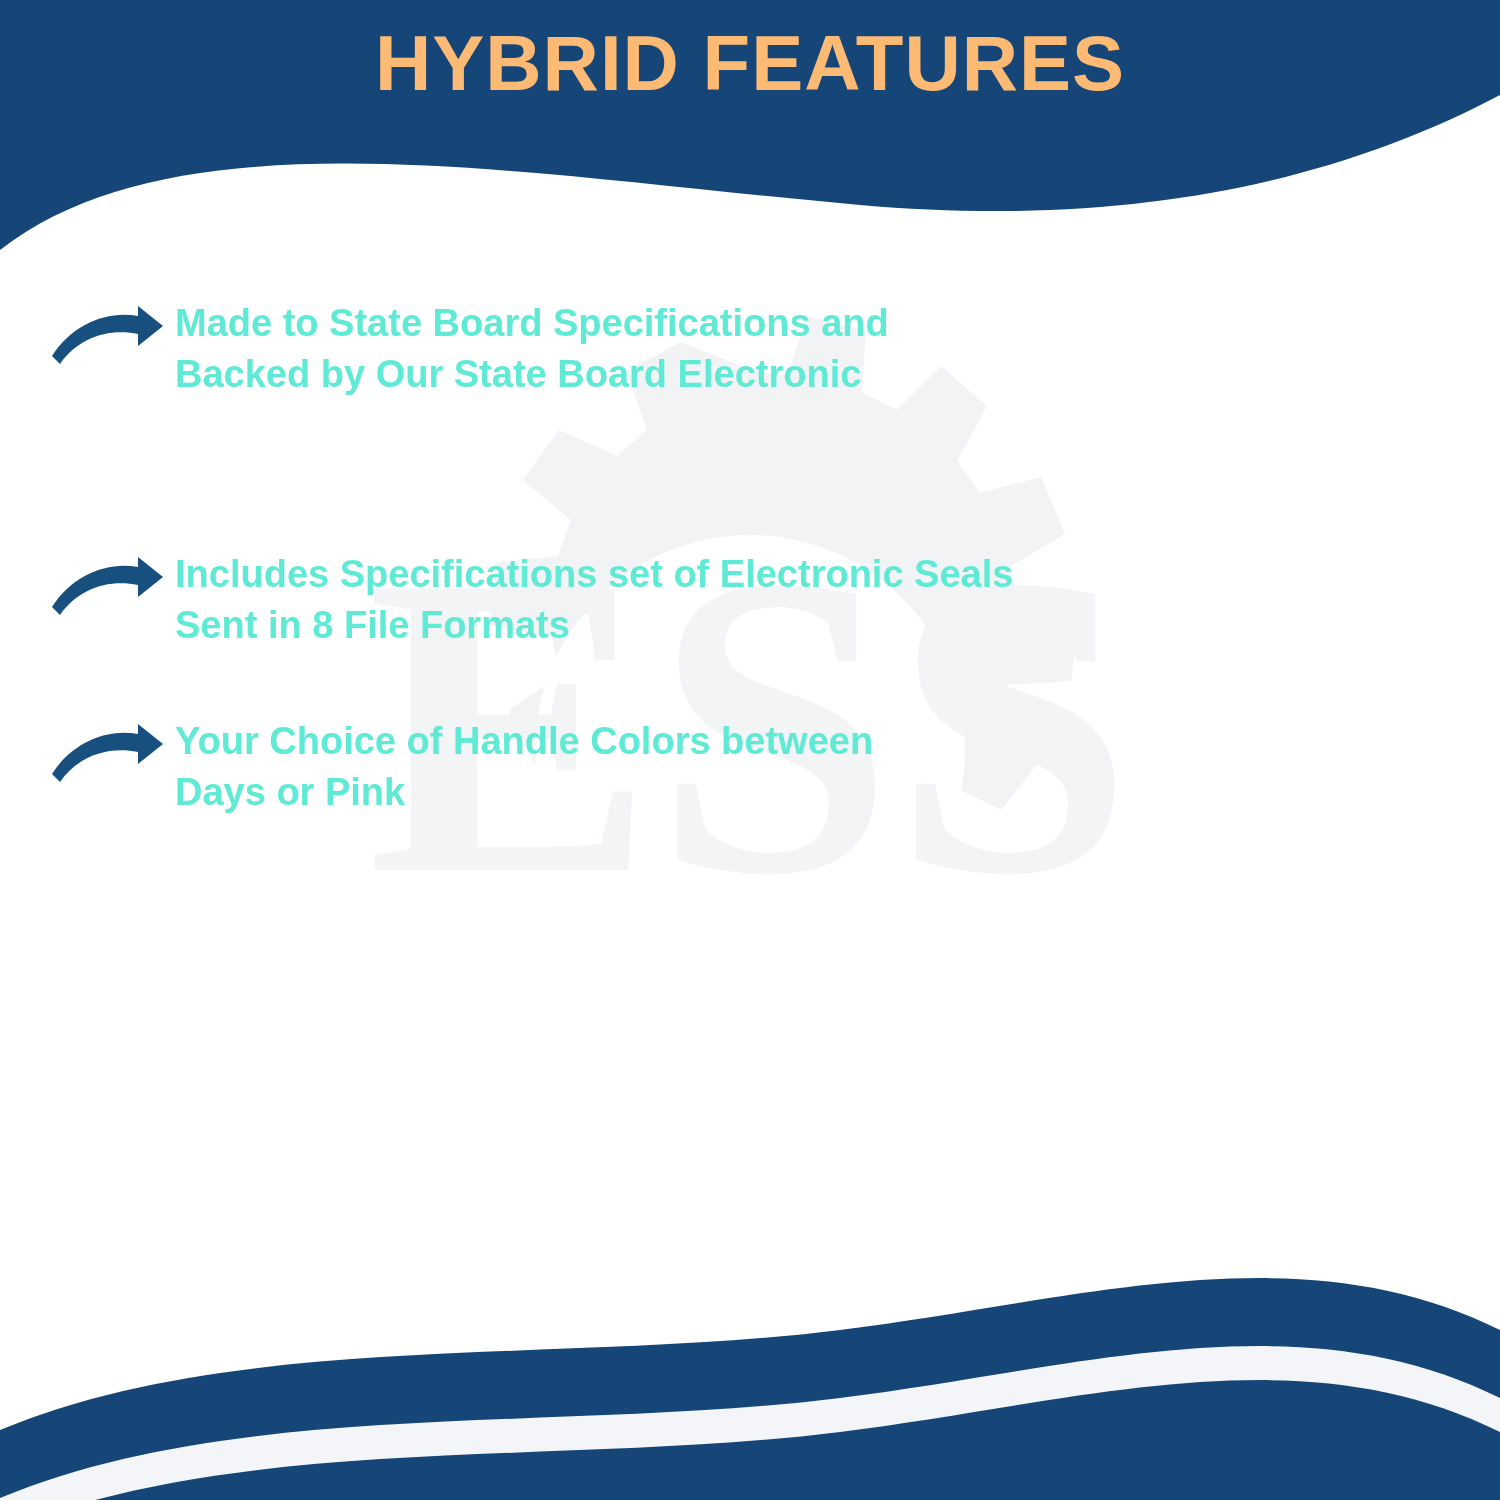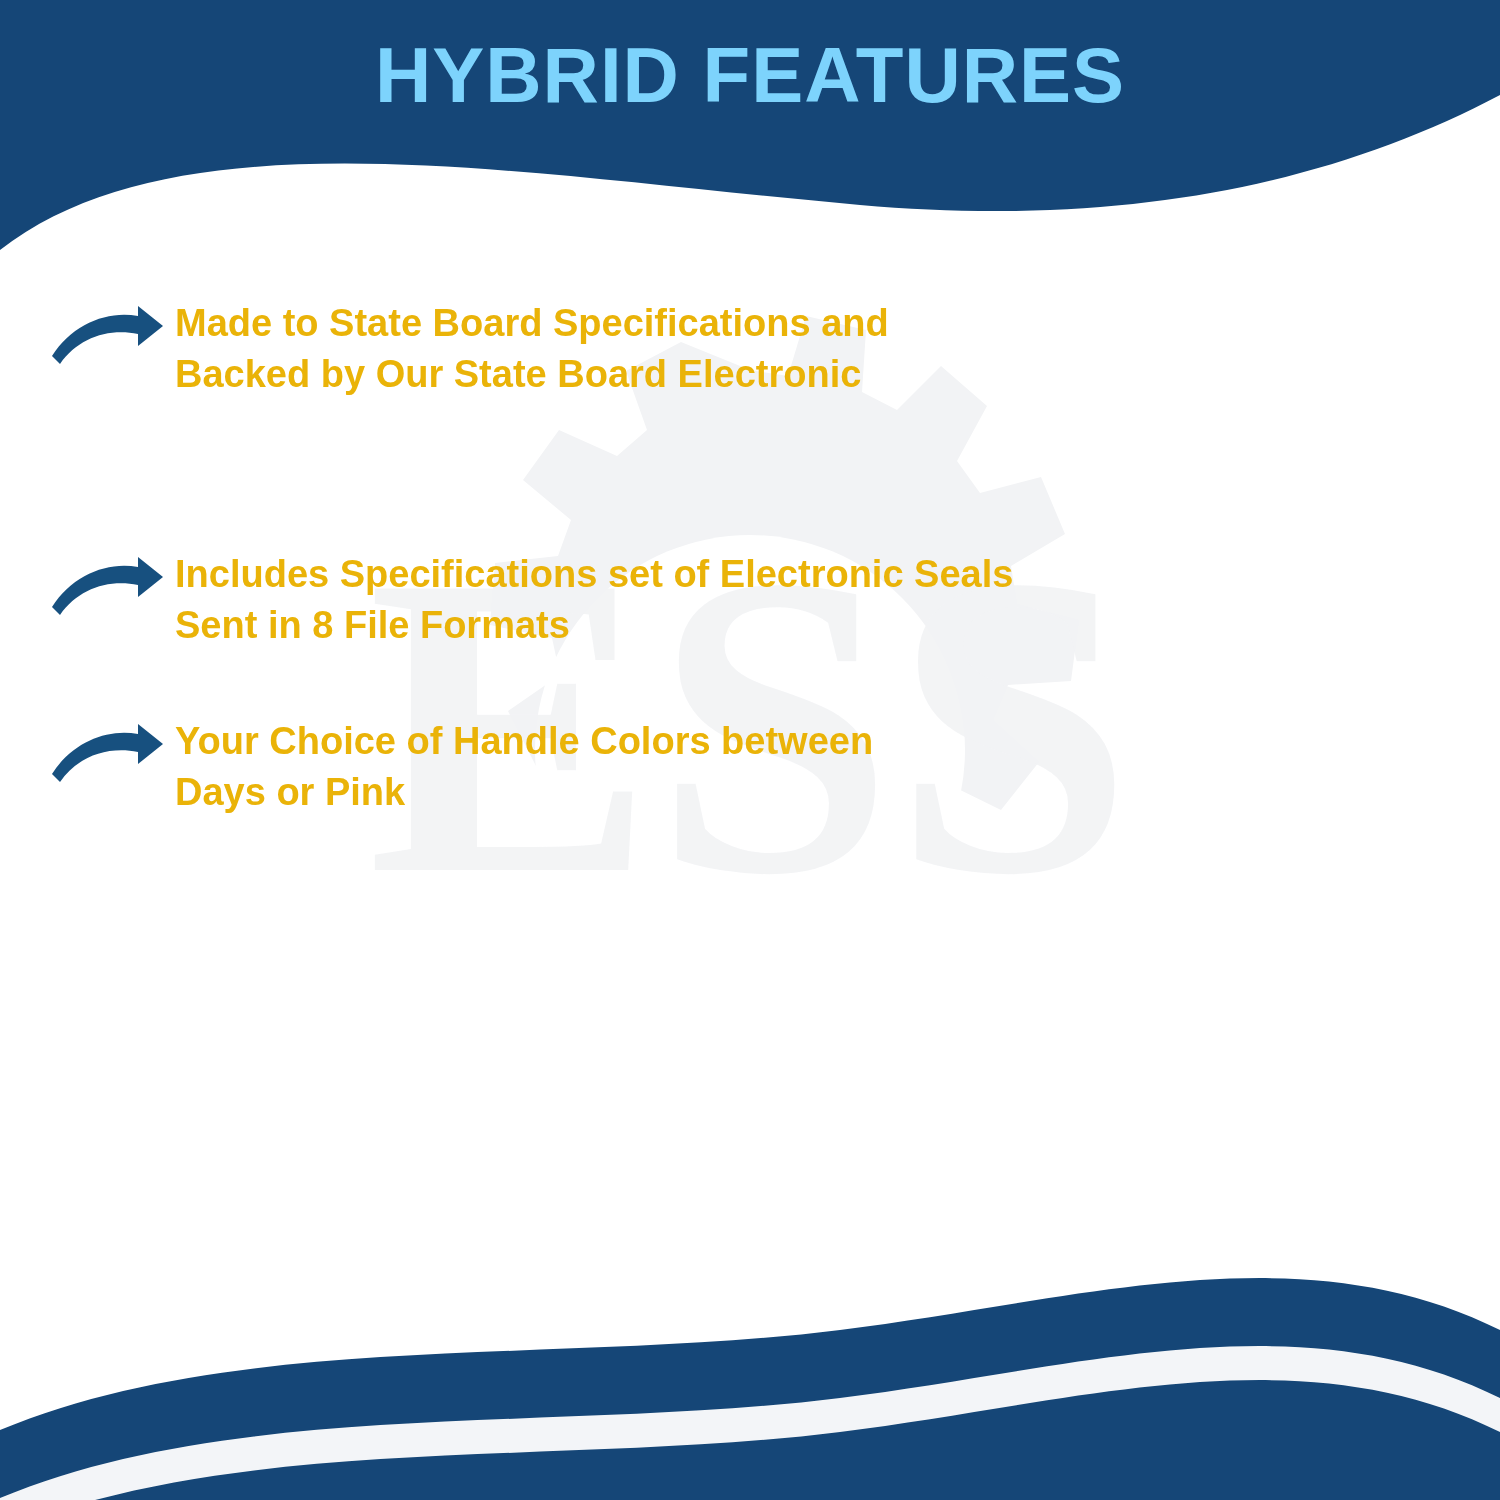--- a/index.html
+++ b/index.html
@@ -38,22 +38,22 @@
     left: 0;
     width: 1500px;
     height: 150px;
     z-index: 3;
     display: flex;
     align-items: flex-start;
     justify-content: center;
   }
 
   .header-title {
-    margin-top: 36px;
-    color: #7dd3fc;
+    margin-top: 24px;
+    color: #fdba74;
     font-size: 78px;
     font-weight: bold;
     letter-spacing: 1px;
     line-height: 1;
     white-space: nowrap;
   }
 
   
   .watermark {
     position: absolute;
@@ -84,21 +84,21 @@
     width: 175px;
     min-width: 175px;
     display: flex;
     justify-content: flex-end;
     padding-top: 8px;
     padding-right: 10px;
     box-sizing: border-box;
   }
 
   .feature-text {
-    color: #eab308;
+    color: #5eead4;
     font-size: 38px;
     font-weight: bold;
     line-height: 1.35;
     max-width: 1180px;
     padding-top: 0;
   }
 
   .feature-text .line {
     display: block;
     white-space: nowrap;

